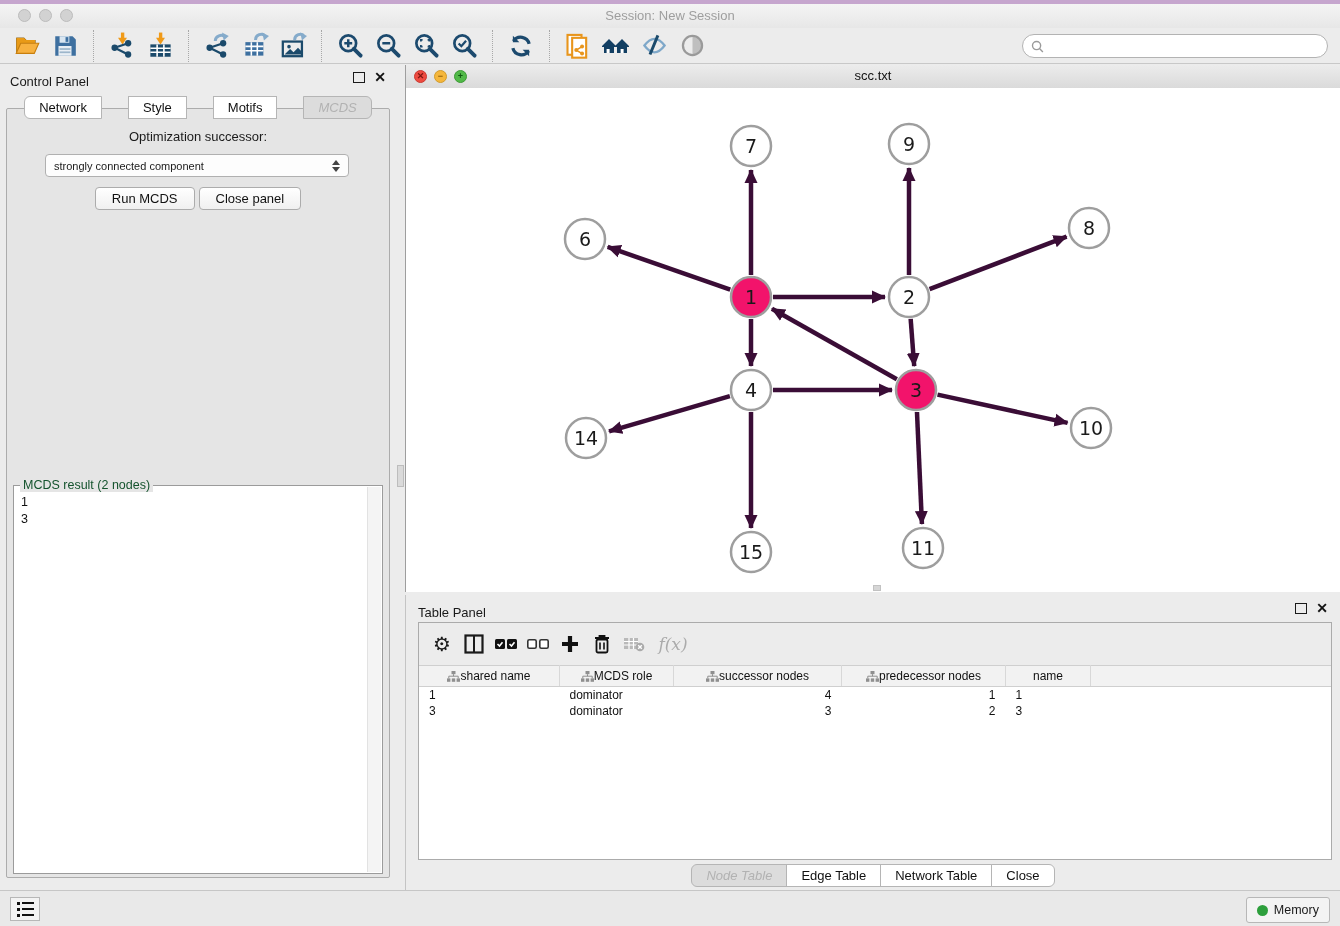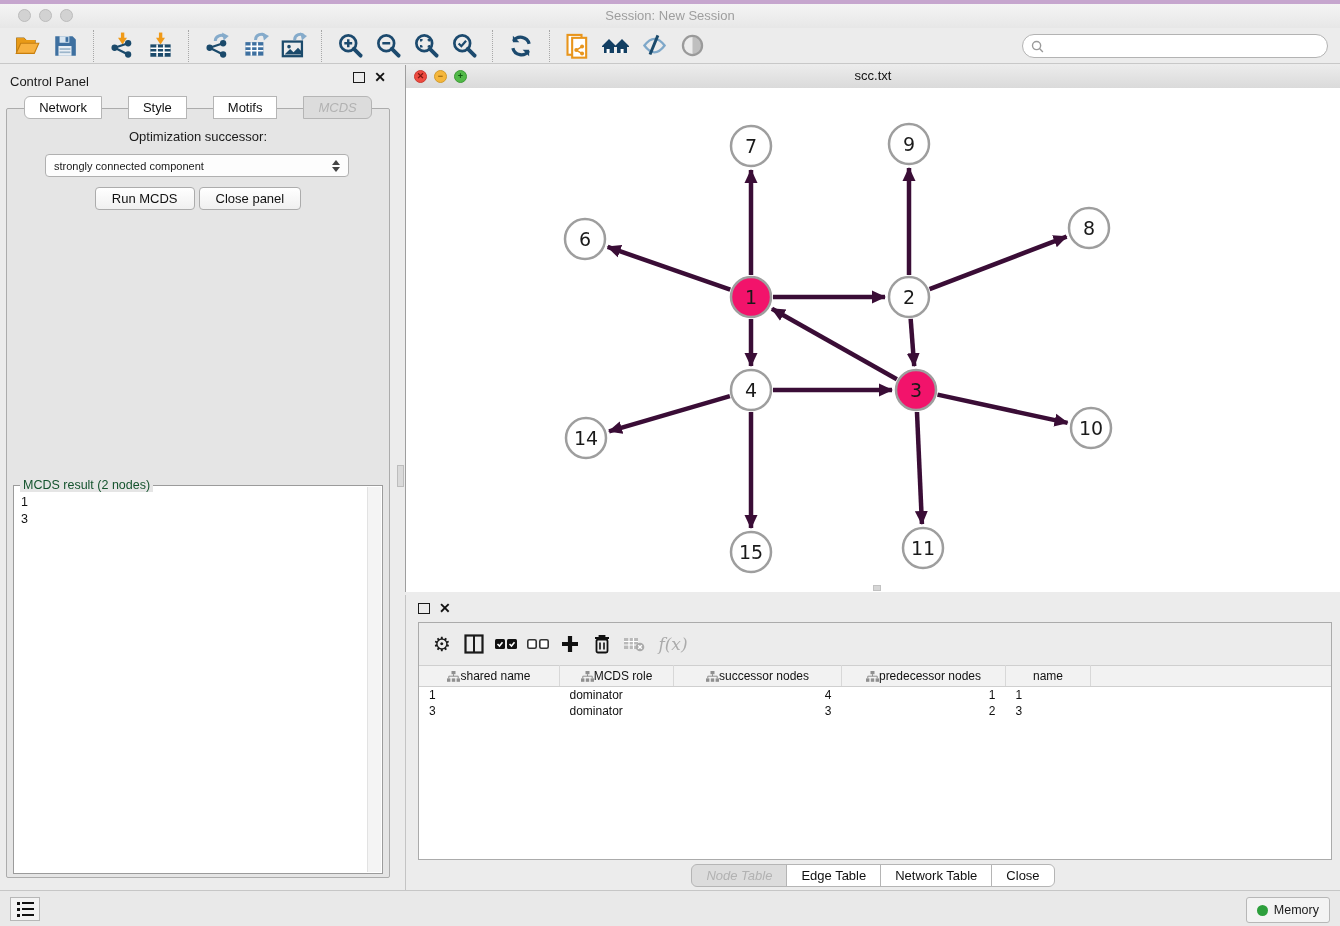--- a/index.html
+++ b/index.html
@@ -361,20 +361,21 @@
           <circle cx="517" cy="460" r="20" fill="#FFFFFF" stroke="#9E9E9E" stroke-width="2.5"></circle>
           <text x="517" y="466.5" text-anchor="middle" font-family="&quot;DejaVu Sans&quot;,sans-serif" font-size="19" fill="#1A1A1A">11</text>
         </g>
       </svg>
     <div class="net-resize"></div>
   </div>
 </div>
 
 <div class="table-panel">
   <div class="panel-header" style="padding:0 12px;height:26px;">
+    <span class="ph-title">Table Panel</span>
     <span class="float-icon"></span>
     <span class="close-x">✕</span>
   </div>
   <div class="tp-box">
     <div class="tp-toolbar">
       <span class="tp-btn">
           <span class="gear-glyph">⚙</span>
         </span>
       <span class="tp-btn">
         <svg width="20" height="20" viewBox="0 0 20 20">

